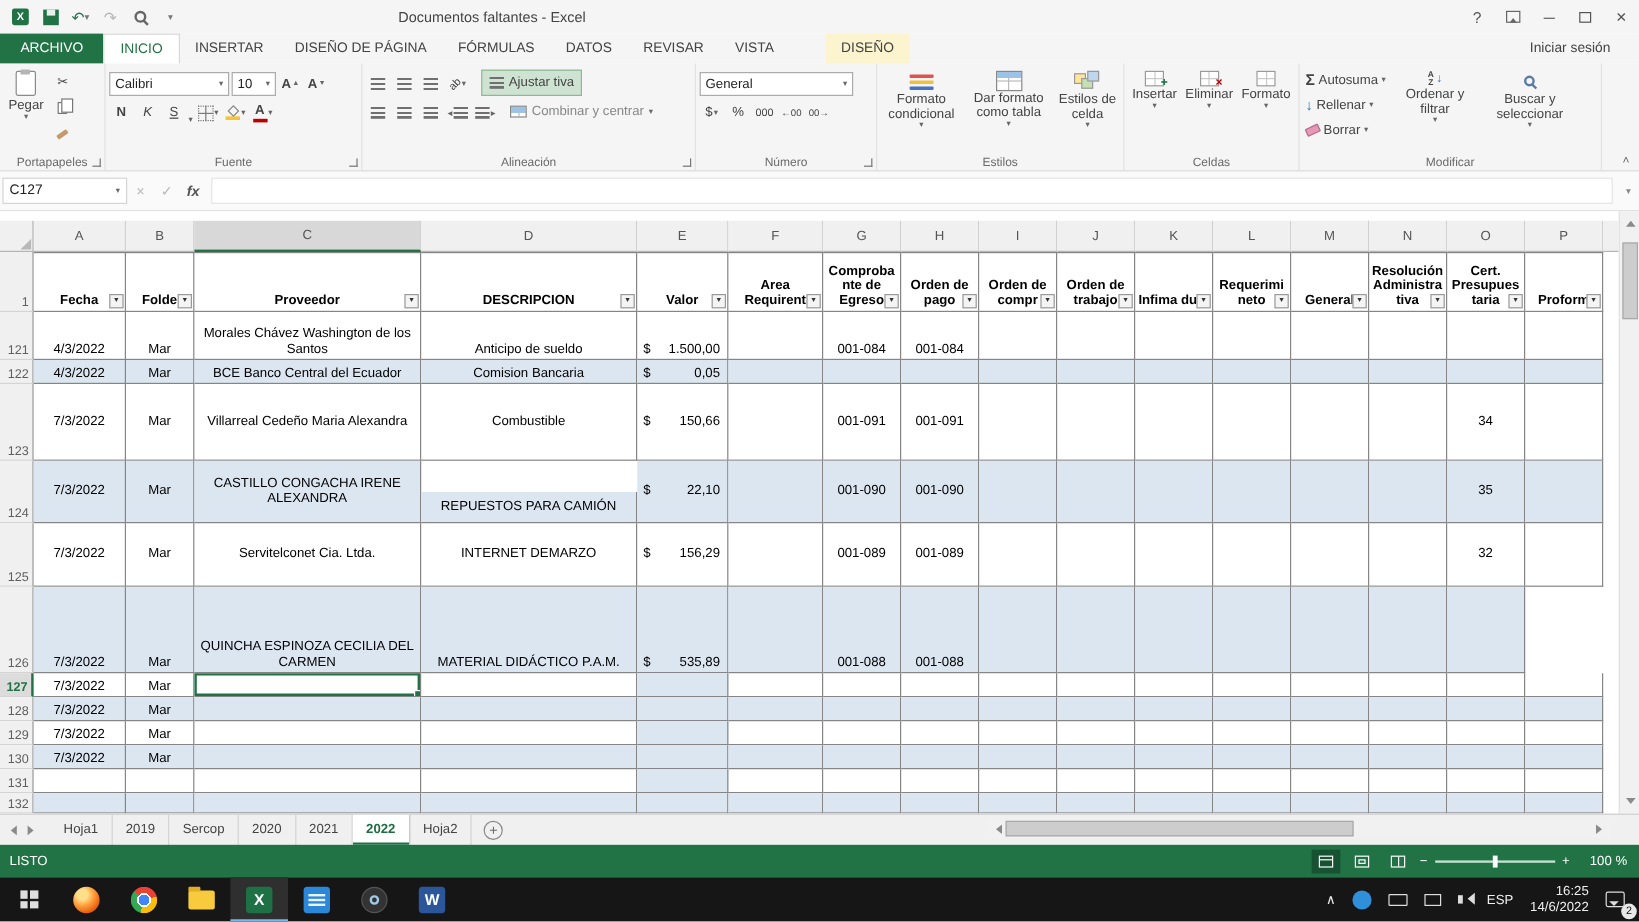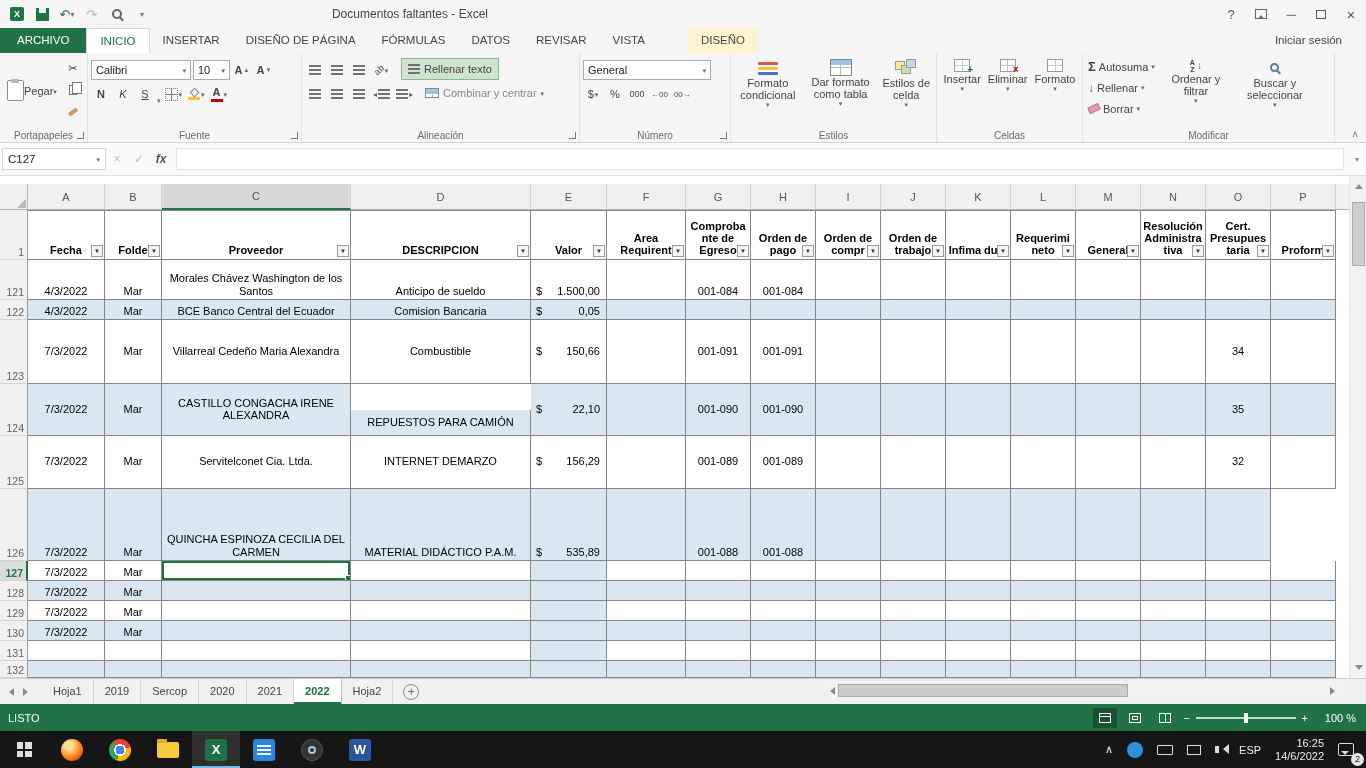--- a/index.html
+++ b/index.html
@@ -33,21 +33,21 @@
 .rtab.contextual{background:#fcf3cf;margin-left:30px;color:#444}
 .signin{margin-left:auto;padding-right:24px;line-height:25px;font-size:11.5px;color:#444}
 
 
 .ribbon{position:absolute;top:53px;left:0;width:100%;height:90px;background:#f5f5f5;border-bottom:1px solid #d4d4d4;display:flex}
 .rgroup{position:relative;height:100%;border-right:1px solid #e2e2e2;padding:3px 3px 16px 3px}
 .glabel{position:absolute;bottom:1px;left:0;width:100%;text-align:center;font-size:10px;color:#6a6a6a}
 .launcher{position:absolute;right:3px;bottom:3px;width:7px;height:7px;border-right:1px solid #777;border-bottom:1px solid #777}
 .g-clip{width:88px}.g-font{width:214px}.g-align{width:278px}.g-num{width:151px}.g-styles{width:206px}.g-cells{width:146px}.g-edit{width:252px}
 .gbody{display:flex;height:100%}
-.lbtn{display:flex;flex-direction:row;align-items:center;justify-content:flex-start;font-size:11px;line-height:12px;padding:3px 4px;color:#444}
+.lbtn{display:flex;flex-direction:column;align-items:center;justify-content:flex-start;font-size:11px;line-height:12px;padding:3px 4px;color:#444}
 .dd{font-size:7px;color:#666;line-height:7px}
 .ic-clip{width:17px;height:21px;background:#fff;border:1px solid #8a8a8a;border-radius:2px;position:relative;margin-bottom:2px}
 .ic-clip::before{content:"";position:absolute;left:3px;top:-2px;width:8px;height:4px;background:#b5b5b5;border-radius:1px}
 .minicol{display:flex;flex-direction:column;gap:2px;margin-left:2px;padding-top:2px}
 .sbtn{min-width:20px;height:20px;display:flex;align-items:center;justify-content:center;font-size:11px;color:#444;gap:1px;padding:0 2px}
 .ic-copy{position:relative;width:8px;height:10px;border:1px solid #777;background:#fff}
 .ic-copy::after{content:"";position:absolute;left:2px;top:-4px;width:8px;height:10px;border:1px solid #777;background:#fff}
 .ic-brush{width:10px;height:4px;background:#c49a6c;border-radius:1px;transform:rotate(-35deg)}
 .frow{display:flex;align-items:flex-end;gap:2px;height:24px}
 .combo{border:1px solid #ababab;background:#fff;height:20px;display:flex;align-items:center;justify-content:space-between;padding:0 4px;font-size:11px;color:#222}
@@ -304,21 +304,21 @@
           </span>
         <span class="sbtn">
             <span class="albars"></span>
           </span>
         <span class="sbtn">
             <span style="transform:rotate(-45deg);font-size:9px">ab</span>
             <span class="dd">▾</span>
           </span>
         <div class="togglebtn on" style="margin-left:8px">
           <span class="albars"></span>
-          <span>Rellenar texto</span>
+          <span>Ajustar tiva</span>
         </div>
       </div>
       <div class="frow">
         <span class="sbtn">
             <span class="albars"></span>
           </span>
         <span class="sbtn">
             <span class="albars"></span>
           </span>
         <span class="sbtn">

